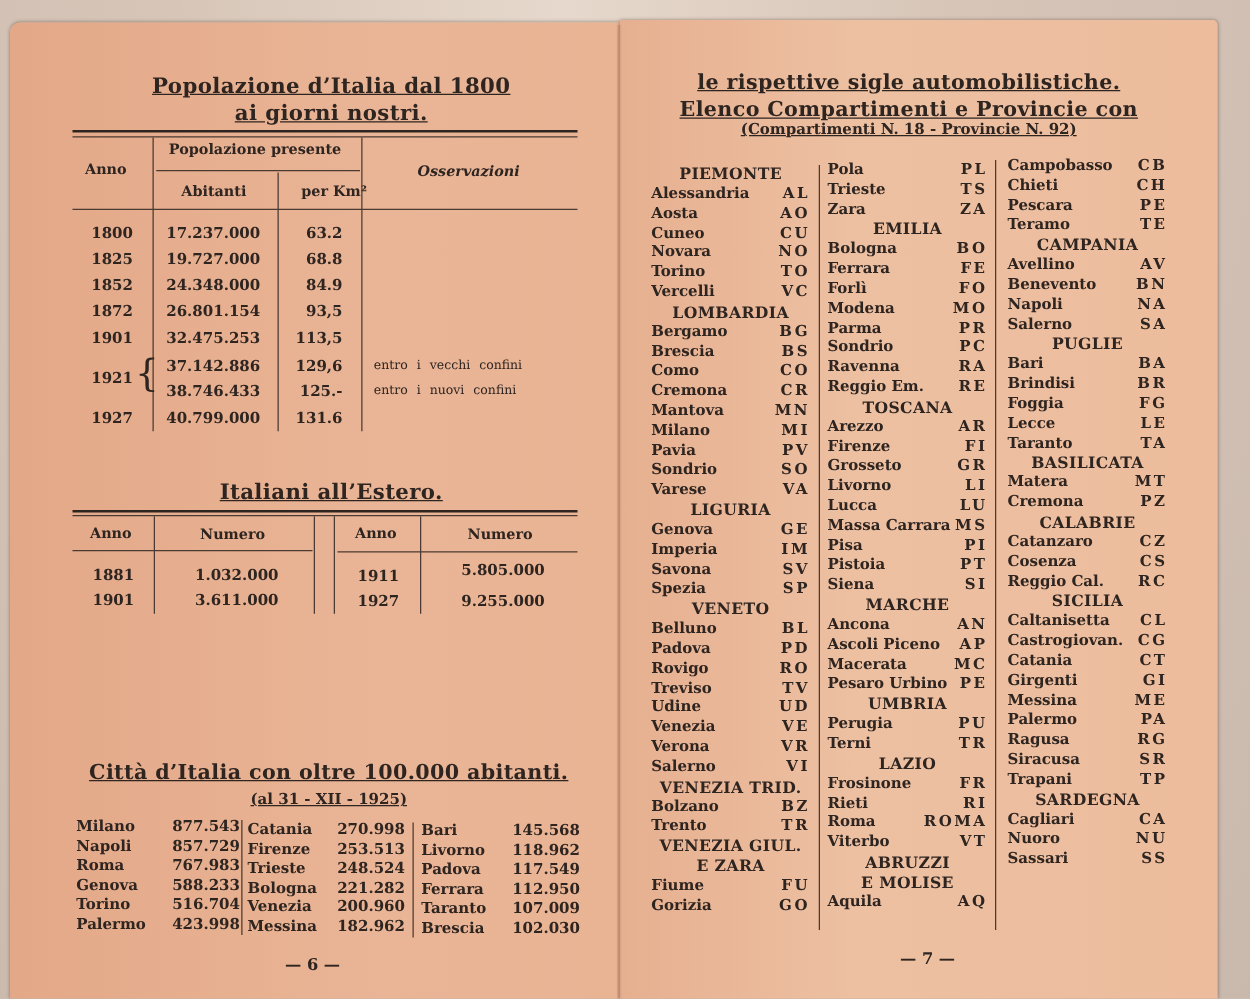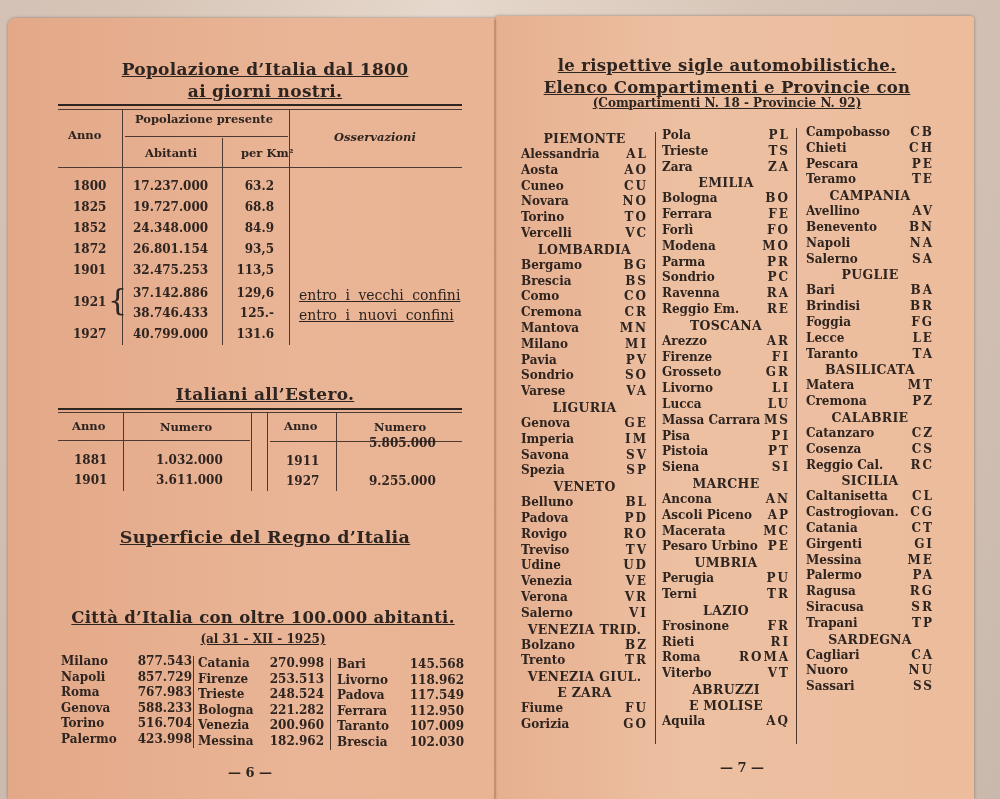--- a/index.html
+++ b/index.html
@@ -17,21 +17,21 @@
         background:linear-gradient(90deg,rgba(120,70,50,.25),rgba(120,70,50,0));}
   .abs{position:absolute;text-decoration:underline;}
   .title{font-weight:bold;text-align:center;font-size:17px;line-height:22px;letter-spacing:.3px;}
   .sub{text-align:center;font-size:12px;font-weight:bold;}
   .rule2{position:absolute;height:0;border-top:2.5px solid #2e2420;}
   .rule1{position:absolute;height:0;border-top:1px solid #4a3a32;}
   .vline{position:absolute;width:0;border-left:1px solid #4a3a32;}
   .cell{position:absolute;font-size:12px;font-weight:bold;white-space:nowrap;}
   .hdr{position:absolute;font-size:11.5px;font-weight:bold;white-space:nowrap;}
   .ital{font-style:italic;font-weight:bold;}
-  .obs{position:absolute;font-size:14px;white-space:nowrap;word-spacing:4px;text-decoration:underline;}
+  .obs{position:absolute;font-size:10px;white-space:nowrap;word-spacing:4px;}
   .r{text-align:right;}
   .plist{position:absolute;font-size:12px;font-weight:bold;}
   .prow{display:flex;justify-content:space-between;height:15.8px;line-height:15.8px;white-space:nowrap;}
   .prow .code{letter-spacing:2px;}
   .phead{text-align:center;height:16px;line-height:16px;font-weight:bold;font-size:12.5px;letter-spacing:.3px;white-space:nowrap;}
   .cities{position:absolute;font-size:12px;font-weight:bold;}
   .crow{display:flex;justify-content:space-between;height:15.5px;line-height:15.5px;white-space:nowrap;}
   .pnum{position:absolute;font-size:13px;font-weight:bold;}
 </style>
 </head>
@@ -112,27 +112,26 @@
   <div class="vline" style="left:123px;top:413px;height:78px;"></div>
   <div class="vline" style="left:251px;top:413px;height:78px;"></div>
   <div class="vline" style="left:267px;top:413px;height:78px;"></div>
   <div class="vline" style="left:336px;top:413px;height:78px;"></div>
 
   <div class="cell" style="left:74px;top:453px;">1881</div>
   <div class="cell" style="left:156px;top:453px;">1.032.000</div>
   <div class="cell" style="left:74px;top:473px;">1901</div>
   <div class="cell" style="left:156px;top:473px;">3.611.000</div>
   <div class="cell" style="left:286px;top:454px;">1911</div>
-  <div class="cell" style="left:369px;top:436px;">5.805.000</div>
+  <div class="cell" style="left:369px;top:449px;">5.805.000</div>
   <div class="cell" style="left:286px;top:474px;">1927</div>
   <div class="cell" style="left:369px;top:474px;">9.255.000</div>
 </div>
 
 <div class="abs title" style="left:60px;top:526px;width:410px;font-size:17.5px;">
-  <div>Superficie del Regno d’Italia</div>
 </div>
 
 <div class="abs title" style="left:58px;top:607px;width:410px;font-size:16.5px;">Città d’Italia con oltre 100.000 abitanti.</div>
 <div class="abs sub" style="left:58px;top:632px;width:410px;">(al 31 - XII - 1925)</div>
 
 <div class="cities" style="left:61px;top:654px;width:131px;">
   <div class="crow">
       <span>Milano</span>
       <span>877.543</span>
     </div>

